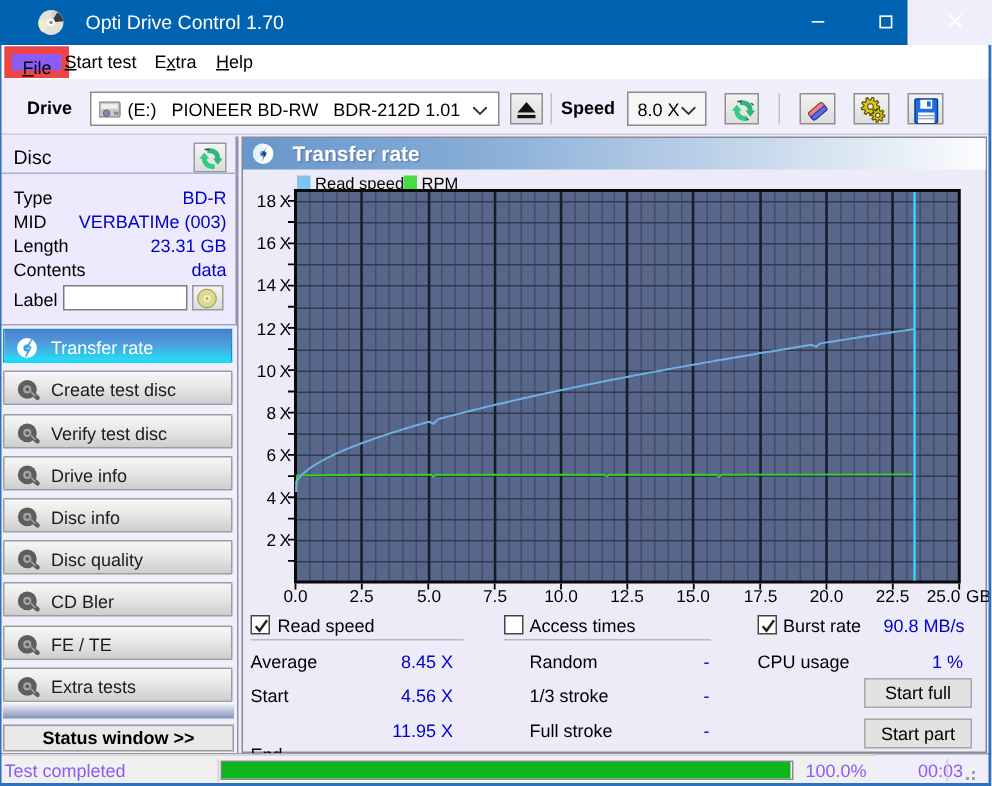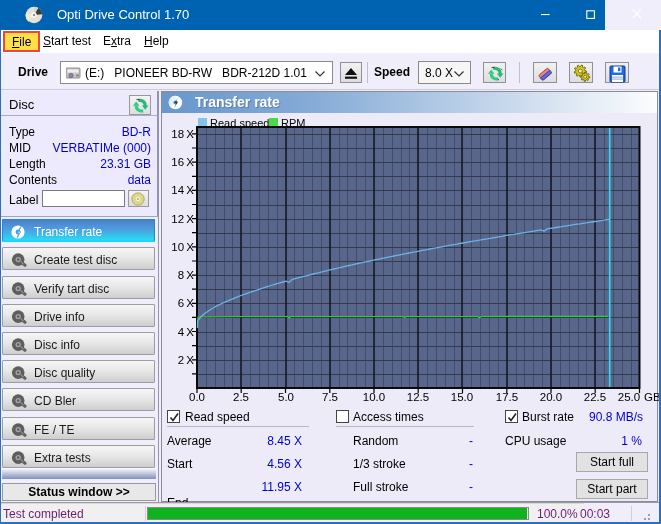--- a/index.html
+++ b/index.html
@@ -32,21 +32,21 @@
 .leg{position:absolute;top:25px;font-size:11px;color:#000}
 .sw{display:inline-block;width:9px;height:10px;vertical-align:-1px}
 
 .chk{position:absolute;width:13px;height:13px;background:#fff;border:1px solid #444}
 .chk svg{position:absolute;left:0;top:0}
 .blbl{position:absolute;font-size:12px;color:#000}
 .bval{position:absolute;font-size:12px;color:#0000cc;text-align:right}
 .pbtn{position:absolute;left:576px;width:72px;height:20px;background:#e2e2e2;border:1px solid #a8a8a8;font-size:12px;color:#000;text-align:center;line-height:18px}
 .sepln{position:absolute;height:1px;background:#b9b9c4}
 
-#sbar{position:absolute;left:0;top:503px;width:584px;height:19px;background:#f0f0f0;border-top:1px solid #d8d8d8;font-size:12px;color:#701a75}
+#sbar{position:absolute;left:0;top:503px;width:584px;height:19px;background:#f0f0f0;border-top:1px solid #d8d8d8;font-size:12px;color:#8b5cf6}
 </style></head><body>
 <div id="win">
 
 <div id="title">
  <svg class="abs" style="left:25px;top:6px" width="18" height="18" viewBox="0 0 18 18">
   <circle cx="9" cy="9" r="8.3" fill="#e3e1da"></circle>
   <path d="M13.2 2.1 A8.3 8.3 0 0 1 17.2 8.2 L9 9Z" fill="#3a3a38"></path>
   <path d="M3.5 15.7 A8.3 8.3 0 0 1 0.8 7.5 L9 9Z" fill="#f2ecca"></path>
   <path d="M9 0.7 A8.3 8.3 0 0 1 13.0 2.0 L9 9Z" fill="#c9d4de"></path>
   <circle cx="9" cy="9" r="2.7" fill="#fbfbfb"></circle>
@@ -58,21 +58,21 @@
       <rect width="8.5" height="1.1" fill="#fff"></rect>
     </svg>
 <svg class="abs" style="left:586px;top:10px" width="11" height="10">
       <rect x="0.8" y="0.8" width="7.6" height="7.6" fill="none" stroke="#fff" stroke-width="1.1"></rect>
     </svg>
 <svg class="abs" style="left:632px;top:9px" width="11" height="11">
       <path d="M0.7 0.7 L9 9 M9 0.7 L0.7 9" stroke="#fff" stroke-width="1.2"></path>
     </svg>
 
 <div id="menu">
- <div class="mi" style="left:3px;background:#fde047;border:2px solid #ef4444;line-height:19px"><u>F</u>ile</div>
+ <div class="mi" style="left:3px;background:#8b5cf6;border:5px solid #ef4444;line-height:19px"><u>F</u>ile</div>
  <div class="mi" style="left:36px"><u>S</u>tart test</div>
  <div class="mi" style="left:96px">E<u>x</u>tra</div>
  <div class="mi" style="left:137px"><u>H</u>elp</div>
 </div>
 
 <div id="tbar"></div>
 <div class="tlbl" style="left:18px;top:65px;position:absolute">Drive</div>
 <div class="combo" style="left:60px;width:273px">
   <svg class="abs" style="left:5px;top:4px" width="16" height="14" viewBox="0 0 16 14">
         <rect x="0" y="2" width="14" height="10" rx="1" fill="#c8c8c8" stroke="#777" stroke-width="0.8"></rect>
@@ -143,21 +143,21 @@
  <svg class="abs" style="left:1px;top:0" width="19" height="19" viewBox="0 0 19 19">
    <path d="M7.2 4.2 Q14.2 4.2 14.2 10" stroke="#2eb877" stroke-width="3.2" fill="none"></path>
    <path d="M10.9 9.6 H17.5 L14.2 13.8 Z" fill="#2eb877"></path>
    <path d="M12.2 15.2 Q5.2 15.2 5.2 9.4" stroke="#33cc85" stroke-width="3.2" fill="none"></path>
    <path d="M1.9 9.8 H8.5 L5.2 5.6 Z" fill="#33cc85"></path>
    <path d="M5.5 3.6 h3" stroke="#444" stroke-width="1"></path>
  </svg>
 </div>
 <div class="abs" style="left:1px;top:115px;width:157px;height:1px;background:#a8aec8"></div>
 <div class="drow" style="top:125px">Type<span class="dval bluetext">BD-R</span></div>
-<div class="drow" style="top:141px">MID<span class="dval bluetext">VERBATIMe (000)</span></div>
+<div class="drow" style="top:141px">MID<span class="dval bluetext">VERBATIMe (003)</span></div>
 <div class="drow" style="top:157px">Length<span class="dval bluetext">23.31 GB</span></div>
 <div class="drow" style="top:173px">Contents<span class="dval bluetext">data</span></div>
 <div class="drow" style="top:193px">Label</div>
 <div class="abs" style="left:42px;top:190px;width:83px;height:17px;background:#fff;border:1px solid #7a7a7a"></div>
 <div class="abs" style="left:128px;top:190px;width:21px;height:17px;background:linear-gradient(#f4f4f4,#ddd);border:1px solid #999">
  <svg class="abs" style="left:2px;top:1px" width="14" height="14" viewBox="0 0 14 14">
         <circle cx="7" cy="7" r="6.2" fill="#ded98a" stroke="#8a8550" stroke-width="0.6"></circle>
         <circle cx="7" cy="7" r="2.2" fill="#f6f4da"></circle>
         <circle cx="7" cy="7" r="1" fill="#aaa572"></circle>
       </svg>
@@ -188,21 +188,21 @@
 <div class="lbtn" style="top:275.6px">
 <span class="bico"><svg width="16" height="16" viewBox="0 0 16 16">
           <g>
             <circle cx="7.2" cy="7.6" r="6.3" fill="#5e5e5e"></circle>
             <circle cx="7.2" cy="7.6" r="2.7" fill="#a6a6a6"></circle>
             <circle cx="7.2" cy="7.6" r="1.3" fill="#5e5e5e"></circle>
             <path d="M10.2 10.2 L14 13.2" stroke="#5e5e5e" stroke-width="3" stroke-linecap="round" fill="none"></path>
             <path d="M9.6 9.2 L12.6 12.4" stroke="#a6a6a6" stroke-width="1" fill="none"></path>
           </g>
         </svg></span>
-      <span class="btxt" style="color:#1b1b1b">Verify tart disc</span>
+      <span class="btxt" style="color:#1b1b1b">Verify test disc</span>
     </div>
 <div class="lbtn" style="top:303.8px">
 <span class="bico"><svg width="16" height="16" viewBox="0 0 16 16">
           <g>
             <circle cx="7.2" cy="7.6" r="6.3" fill="#5e5e5e"></circle>
             <circle cx="7.2" cy="7.6" r="2.7" fill="#a6a6a6"></circle>
             <circle cx="7.2" cy="7.6" r="1.3" fill="#5e5e5e"></circle>
             <path d="M10.2 10.2 L14 13.2" stroke="#5e5e5e" stroke-width="3" stroke-linecap="round" fill="none"></path>
             <path d="M9.6 9.2 L12.6 12.4" stroke="#a6a6a6" stroke-width="1" fill="none"></path>
           </g>
@@ -363,21 +363,21 @@
 
 <div class="abs" style="left:0;top:502px;width:661px;height:1px;background:#9a9aa8"></div>
 
 <div id="sbar">
  <div class="abs" style="left:3px;top:3px">Test completed</div>
  <div class="abs" style="left:145px;top:2px;width:1px;height:15px;background:#d0d0d0"></div>
  <div class="abs" style="left:147px;top:3px;width:382px;height:13px;background:#fff;border:1px solid #8a8a8a">
    <div style="position:absolute;left:0;top:0;width:379px;height:11px;background:#0db41e"></div>
  </div>
  <div class="abs" style="left:537px;top:3px">100.0%</div>
- <div class="abs" style="left:580px;top:3px;width:29px;text-align:right">00:03</div>
+ <div class="abs" style="left:612px;top:3px;width:29px;text-align:right">00:03</div>
  <div class="abs" style="left:631px;top:2px;width:1px;height:15px;background:#d0d0d0"></div>
  <svg class="abs" style="left:642px;top:8px" width="10" height="9">
         <g fill="#a0a0a0">
           <rect x="6" y="6" width="2" height="2"></rect>
           <rect x="6" y="2" width="2" height="2"></rect>
           <rect x="2" y="6" width="2" height="2"></rect>
         </g>
       </svg>
 </div>
 

